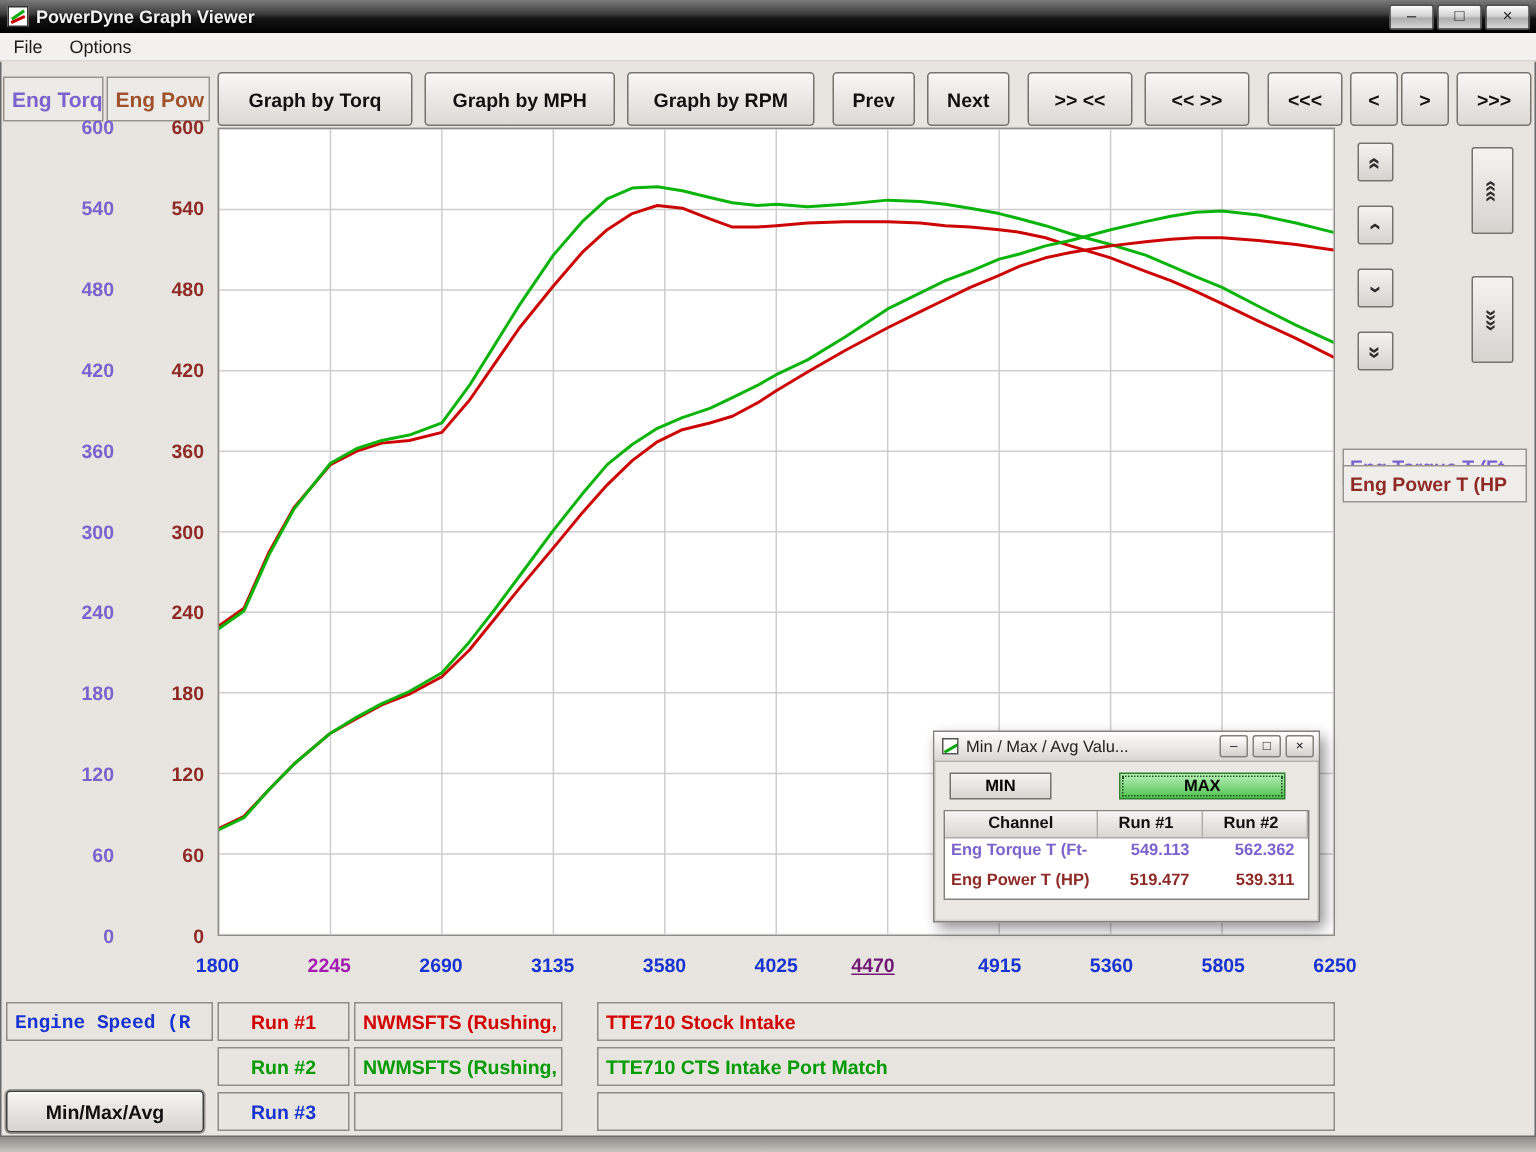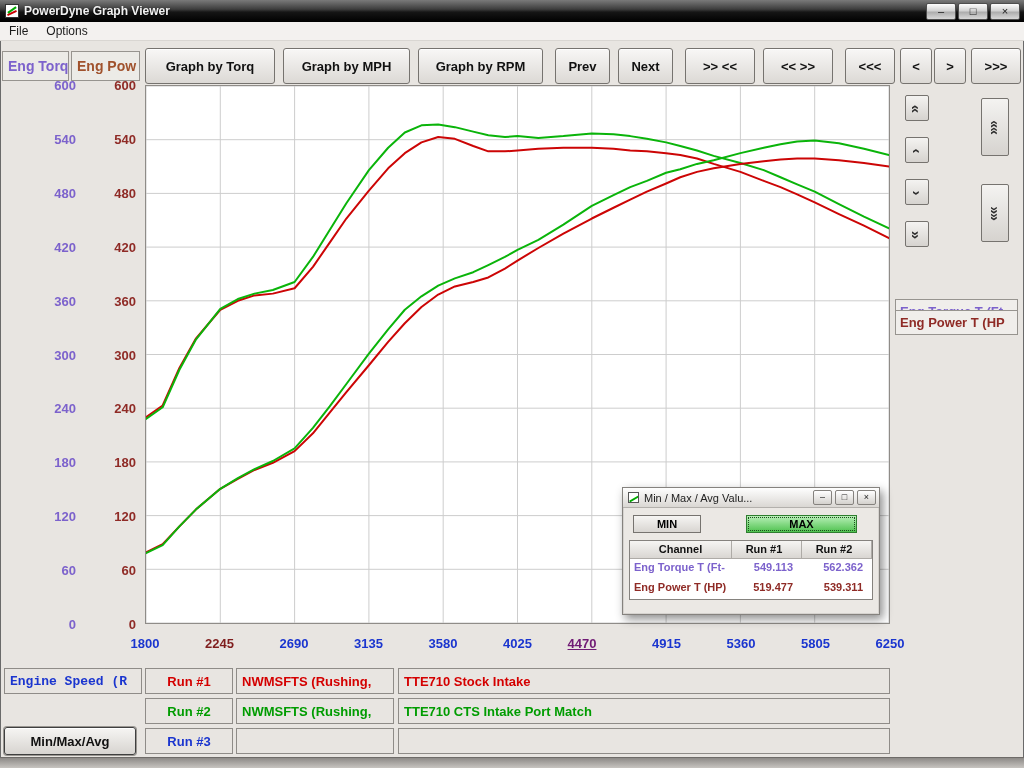--- a/index.html
+++ b/index.html
@@ -97,21 +97,21 @@
   .mm-cell { font-size:11px; padding:2px 4px; overflow:hidden; white-space:nowrap; }
   .mm-ch { width:102px; } .mm-v { width:70px; text-align:right; padding-right:9px; }
   .mm-head .mm-cell { background:linear-gradient(#f6f5f3,#d9d6d2); border-right:1px solid #aeaba7;
     border-bottom:1px solid #aeaba7; font-weight:bold; color:#111; text-align:center; height:18px;}
   .mm-data .mm-cell { height:20px; font-weight:bold; }
 
   
   .lbl-box { position:absolute; height:26px; border:1px solid #8f8c88; display:flex; align-items:center;
     padding:0 5px; font-weight:bold; font-size:13px; white-space:nowrap; overflow:hidden; }
   .cname { left:145px; width:88px; justify-content:center; }
-  .cfile { left:236px; width:158px; }
+  .cfile { left:236px; width:139px; }
   .cdesc { left:398px; width:492px; }
   .rrow0 { top:668px; } .rrow1 { top:698px; } .rrow2 { top:728px; }
   #engine-speed-box { left:4px; top:668px; width:138px;font-family:Liberation Mono, monospace; }
   #minmax-button { position:absolute; left:4px; top:727px; width:132px; height:28px;
     background:linear-gradient(#f6f5f3,#d7d4d0); border:1px solid #3f3f3f; border-radius:3px;
     box-shadow: inset 0 1px 0 #fff, 0 0 0 1px #9a9792; font-family:"Liberation Sans",sans-serif;
     font-size:13px; font-weight:bold; color:#111; cursor:default;}
   #bottom-frame { position:absolute; left:0; top:757px; width:1024px; height:11px;
     background:linear-gradient(#8d8a87,#c7c4c0); border-top:1px solid #6e6b68;}
 </style>
@@ -206,21 +206,21 @@
         <line x1="0" y1="0.0" x2="745" y2="0.0" stroke="#cdcdcd" stroke-width="1"></line>
         <polyline fill="none" stroke="#cc0505" stroke-width="2" stroke-linejoin="round" stroke-linecap="round" points="0.0,332.4 16.7,320.7 33.5,283.0 50.2,253.3 74.5,224.6 92.1,215.6 108.8,210.2 127.2,208.4 149.0,203.0 167.4,181.5 184.2,157.2 200.9,133.0 223.5,105.1 242.8,82.6 259.5,67.4 276.2,56.6 293.0,51.2 309.7,53.0 328.1,60.2 343.2,65.6 359.9,65.6 372.5,64.7 393.4,62.9 418.5,62.0 447.0,62.0 468.8,62.9 485.5,64.7 502.2,65.6 521.5,67.4 535.7,69.2 552.5,72.8 569.2,78.2 596.0,86.2 619.4,95.2 636.2,101.5 652.9,108.7 670.5,116.8 694.8,128.5 719.9,140.1 745.0,152.7"></polyline>
         <polyline fill="none" stroke="#0ab40a" stroke-width="2" stroke-linejoin="round" stroke-linecap="round" points="0.0,334.2 16.7,322.5 33.5,284.8 50.2,254.2 74.5,223.7 92.1,213.8 108.8,208.4 127.2,204.8 149.0,196.7 167.4,171.6 184.2,144.6 200.9,117.7 223.5,84.4 242.8,62.0 259.5,46.7 276.2,39.5 293.0,38.6 309.7,41.3 328.1,45.8 343.2,49.4 359.9,51.2 372.5,50.3 393.4,52.1 418.5,50.3 447.0,47.6 468.8,48.5 485.5,50.3 502.2,53.0 521.5,56.6 535.7,60.2 552.5,64.7 569.2,70.1 596.0,77.3 619.4,84.4 636.2,91.6 652.9,98.8 670.5,106.0 694.8,118.6 719.9,131.2 745.0,142.8"></polyline>
         <polyline fill="none" stroke="#cc0505" stroke-width="2" stroke-linejoin="round" stroke-linecap="round" points="0.0,468.0 16.7,459.9 33.5,442.0 50.2,424.9 74.5,404.3 92.1,394.4 108.8,385.4 127.2,378.2 149.0,366.5 167.4,348.6 184.2,327.9 200.9,307.2 223.5,280.3 242.8,256.9 259.5,238.1 276.2,221.9 293.0,209.3 309.7,201.2 328.1,196.7 343.2,192.2 359.9,183.3 372.5,175.2 393.4,162.6 418.5,148.2 447.0,133.0 468.8,122.2 485.5,114.1 502.2,106.0 521.5,97.9 535.7,91.6 552.5,86.2 569.2,82.6 596.0,78.2 619.4,75.5 636.2,73.7 652.9,72.8 670.5,72.8 694.8,74.6 719.9,77.3 745.0,80.9"></polyline>
         <polyline fill="none" stroke="#0ab40a" stroke-width="2" stroke-linejoin="round" stroke-linecap="round" points="0.0,468.9 16.7,460.8 33.5,442.0 50.2,424.9 74.5,404.3 92.1,393.5 108.8,384.5 127.2,376.4 149.0,363.8 167.4,343.2 184.2,321.6 200.9,299.1 223.5,268.6 242.8,244.3 259.5,224.6 276.2,211.1 293.0,200.3 309.7,193.1 328.1,186.9 343.2,179.7 359.9,171.6 372.5,164.4 393.4,154.5 418.5,139.2 447.0,120.4 468.8,109.6 485.5,101.5 502.2,95.2 521.5,87.1 535.7,83.5 552.5,78.2 569.2,74.6 596.0,67.4 619.4,62.0 636.2,58.4 652.9,55.7 670.5,54.8 694.8,57.5 719.9,62.9 745.0,69.2"></polyline>
       </svg>
   </div>
 
   <div id="x-axis">
       <div class="x-tick" style="left: 0px; color: rgb(26, 53, 207);">1800</div>
-      <div class="x-tick" style="left: 74.5px; color: #7f1d1d;">2245</div>
+      <div class="x-tick" style="left: 74.5px; color: #a21caf;">2245</div>
       <div class="x-tick" style="left: 149px; color: rgb(26, 53, 207);">2690</div>
       <div class="x-tick" style="left: 223.5px; color: rgb(26, 53, 207);">3135</div>
       <div class="x-tick" style="left: 298px; color: rgb(26, 53, 207);">3580</div>
       <div class="x-tick" style="left: 372.5px; color: rgb(26, 53, 207);">4025</div>
       <div class="x-tick" style="left: 437px; color: #701a75; text-decoration: underline;">4470</div>
       <div class="x-tick" style="left: 521.5px; color: rgb(26, 53, 207);">4915</div>
       <div class="x-tick" style="left: 596px; color: rgb(26, 53, 207);">5360</div>
       <div class="x-tick" style="left: 670.5px; color: rgb(26, 53, 207);">5805</div>
       <div class="x-tick" style="left: 745px; color: rgb(26, 53, 207);">6250</div>
     </div>

